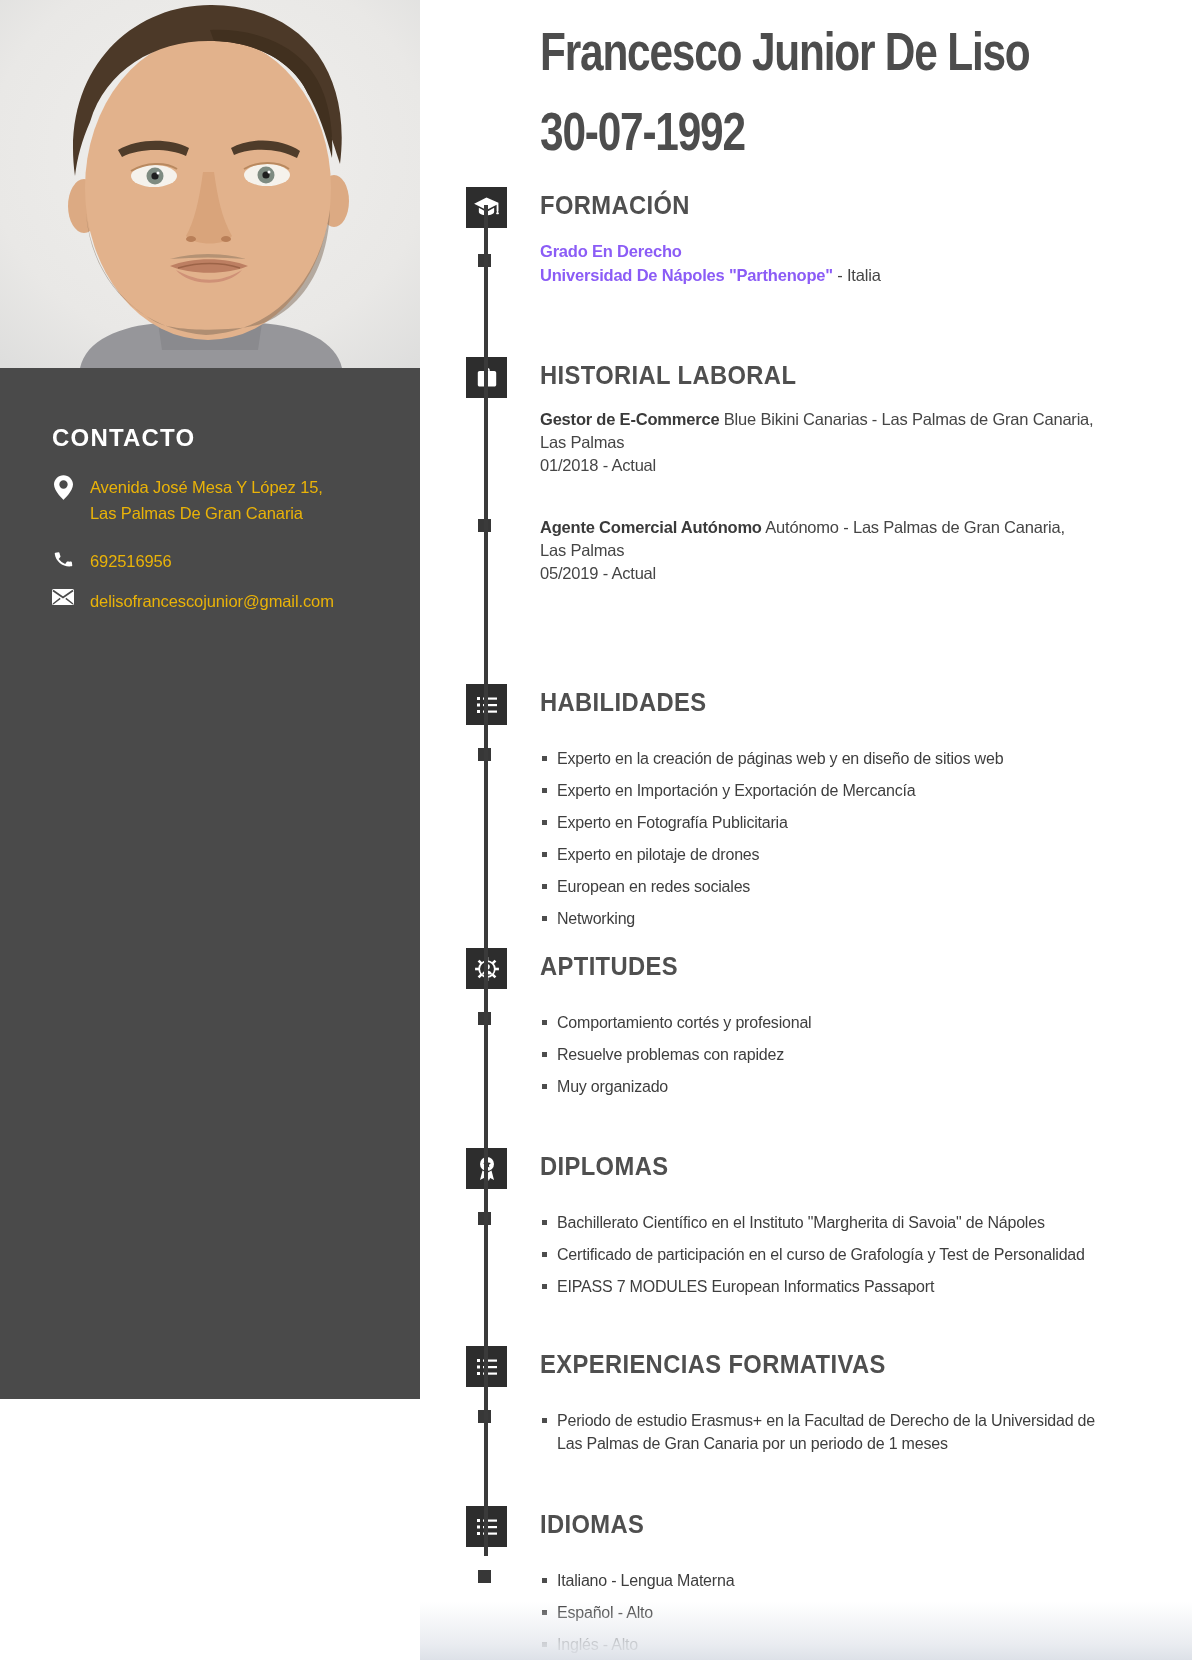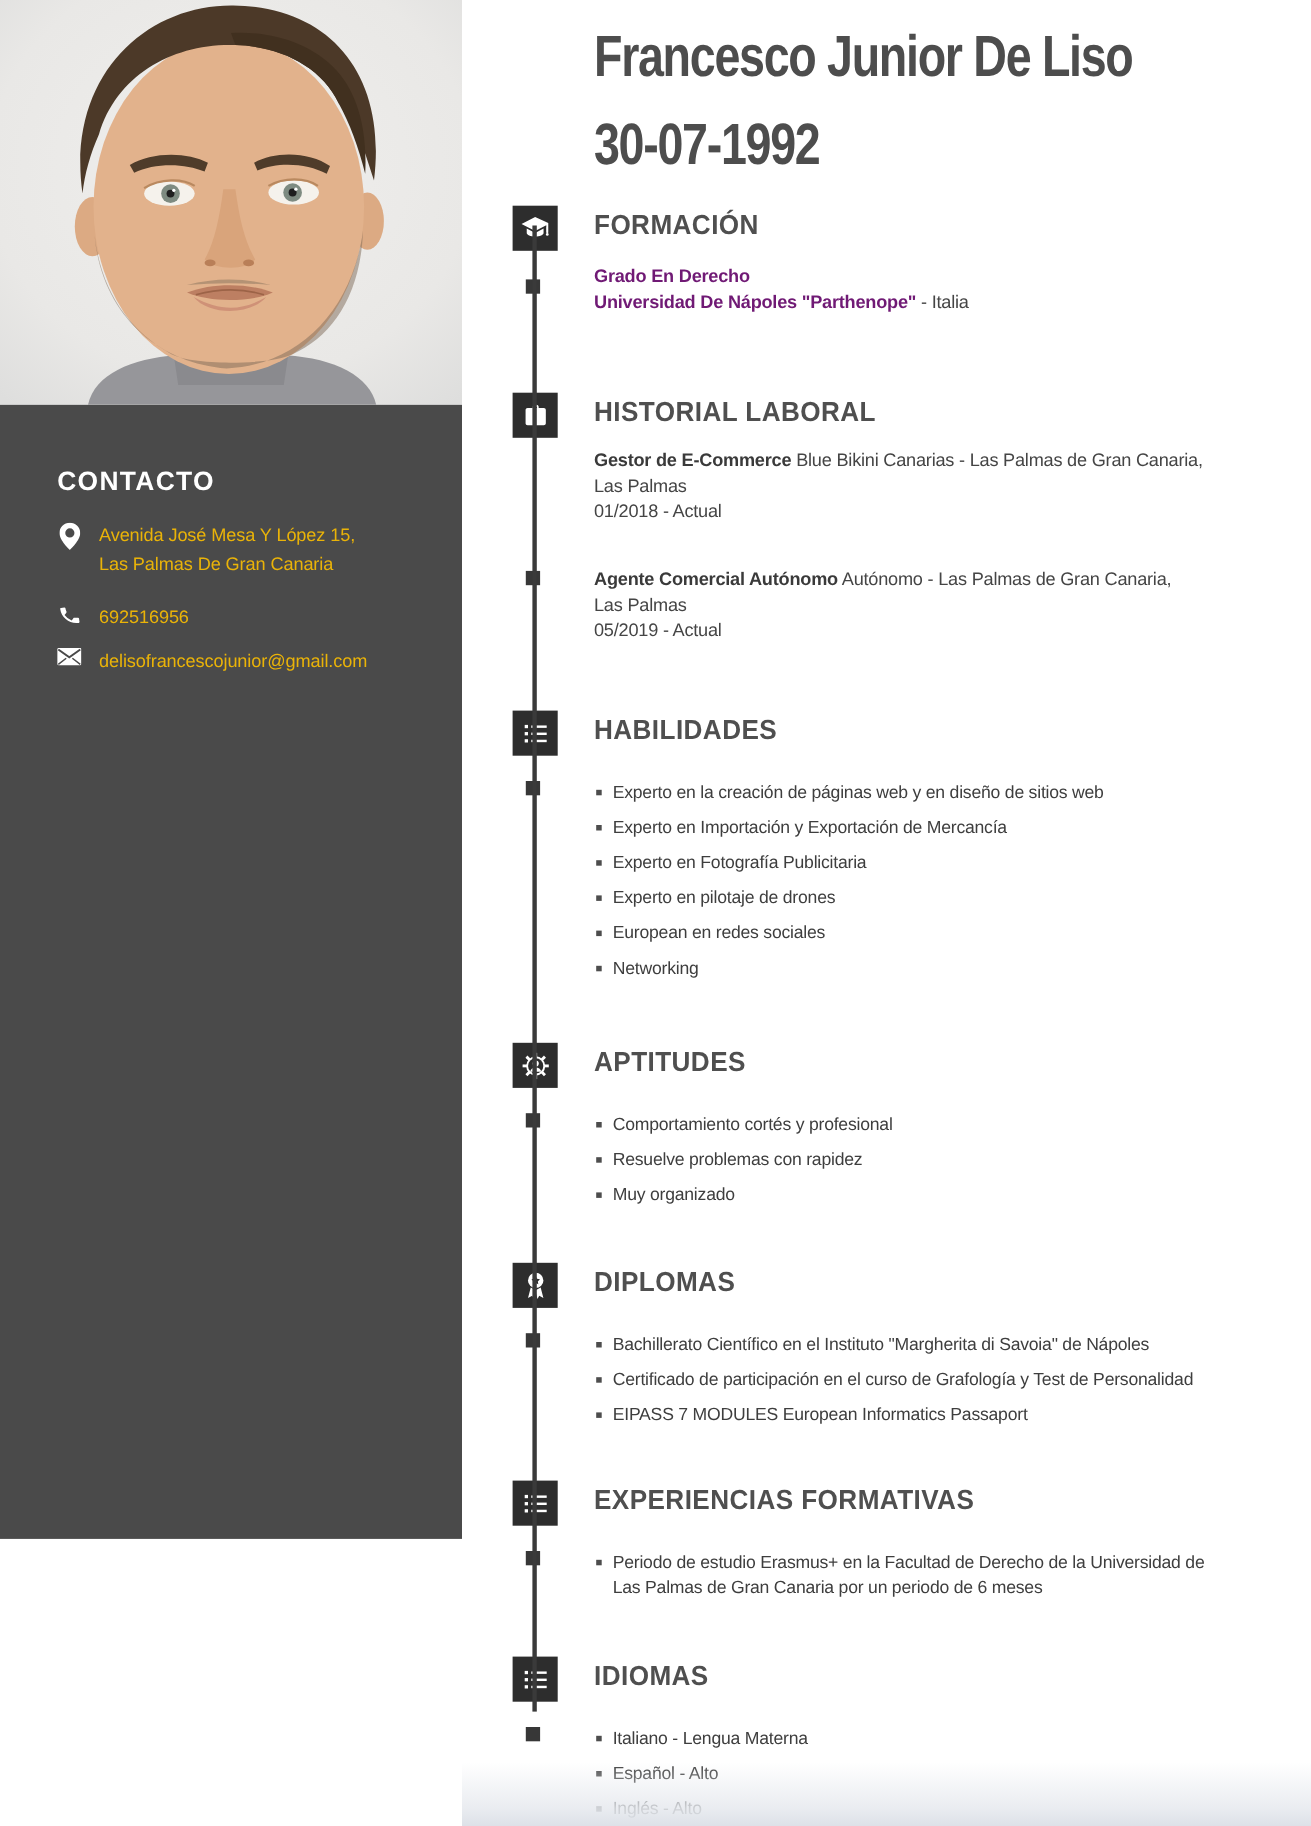--- a/index.html
+++ b/index.html
@@ -23,37 +23,37 @@
   
   .content { position:absolute; left:420px; top:0; width:772px; height:1556px; }
   .tline { position:absolute; left:64px; top:205px; bottom:0; width:4px; background:#3a3a3a; z-index:7; }
 
   .name { position:absolute; left:120px; top:12px; font-size:53px; line-height:80px; font-weight:bold;
           color:#4d4d4d; letter-spacing:-1.5px; white-space:nowrap; transform:scaleX(0.8); transform-origin:top left; }
 
   .sec { position:absolute; left:120px; width:640px; z-index:2; }
   .sec-formacion     { top:193px; }
   .sec-historial     { top:363px; }
-  .sec-habilidades   { top:652px; }
+  .sec-habilidades   { top:690px; }
   .sec-aptitudes     { top:954px; }
   .sec-diplomas      { top:1154px; }
   .sec-experiencias  { top:1352px; }
   .sec-idiomas       { top:1512px; }
 
   .sicon { position:absolute; left:-74px; top:-6px; width:41px; height:41px; background:#2d2d2d;
            display:flex; align-items:center; justify-content:center; z-index:8; }
   .sec h3 { font-size:25px; line-height:25px; font-weight:bold; color:#4f4f4f; letter-spacing:.4px;
             transform:scaleX(.95); transform-origin:left; white-space:nowrap; }
 
   .tmark { position:absolute; left:-62px; width:13px; height:13px; background:#373737; z-index:8; }
 
   
   .edu { position:absolute; top:46px; left:0; width:560px; font-size:16.5px; line-height:24px; color:#454545; letter-spacing:-0.2px; }
   .edu .tmark { top:15px; }
-  .edu strong { color:#701a75; }
+  .edu strong { color:#8b5cf6; }
 
   
   .job { position:absolute; left:0; width:560px; font-size:16.5px; line-height:23px; color:#454545; letter-spacing:-0.2px; }
   .job1 { top:45px; } .job2 { top:153px; }
   .job strong { color:#3a3a3a; }
   .job .org { white-space:pre-line; }
   .job2 .tmark { top:3px; }
 
   
   ul.items { position:absolute; top:57px; left:0; width:600px; list-style:none; }
@@ -274,21 +274,21 @@
             <rect x="2" y="4" width="3" height="3"></rect>
             <rect x="8" y="4.5" width="14" height="2.2"></rect>
             <rect x="2" y="10.5" width="3" height="3"></rect>
             <rect x="8" y="11" width="14" height="2.2"></rect>
             <rect x="2" y="17" width="3" height="3"></rect>
             <rect x="8" y="17.5" width="14" height="2.2"></rect>
           </svg>
       </div>
       <h3>EXPERIENCIAS FORMATIVAS</h3>
       <ul class="items">
-        <li><span class="tmark"></span><span>Periodo de estudio Erasmus+ en la Facultad de Derecho de la Universidad de Las Palmas de Gran Canaria por un periodo de 6 meses</span></li>
+        <li><span class="tmark"></span><span>Periodo de estudio Erasmus+ en la Facultad de Derecho de la Universidad de Las Palmas de Gran Canaria por un periodo de 1 meses</span></li>
       </ul>
     </section>
 
     <section class="sec sec-idiomas">
       <div class="sicon">
         <svg width="24" height="24" viewBox="0 0 24 24" fill="#ffffff">
             <rect x="2" y="4" width="3" height="3"></rect>
             <rect x="8" y="4.5" width="14" height="2.2"></rect>
             <rect x="2" y="10.5" width="3" height="3"></rect>
             <rect x="8" y="11" width="14" height="2.2"></rect>

